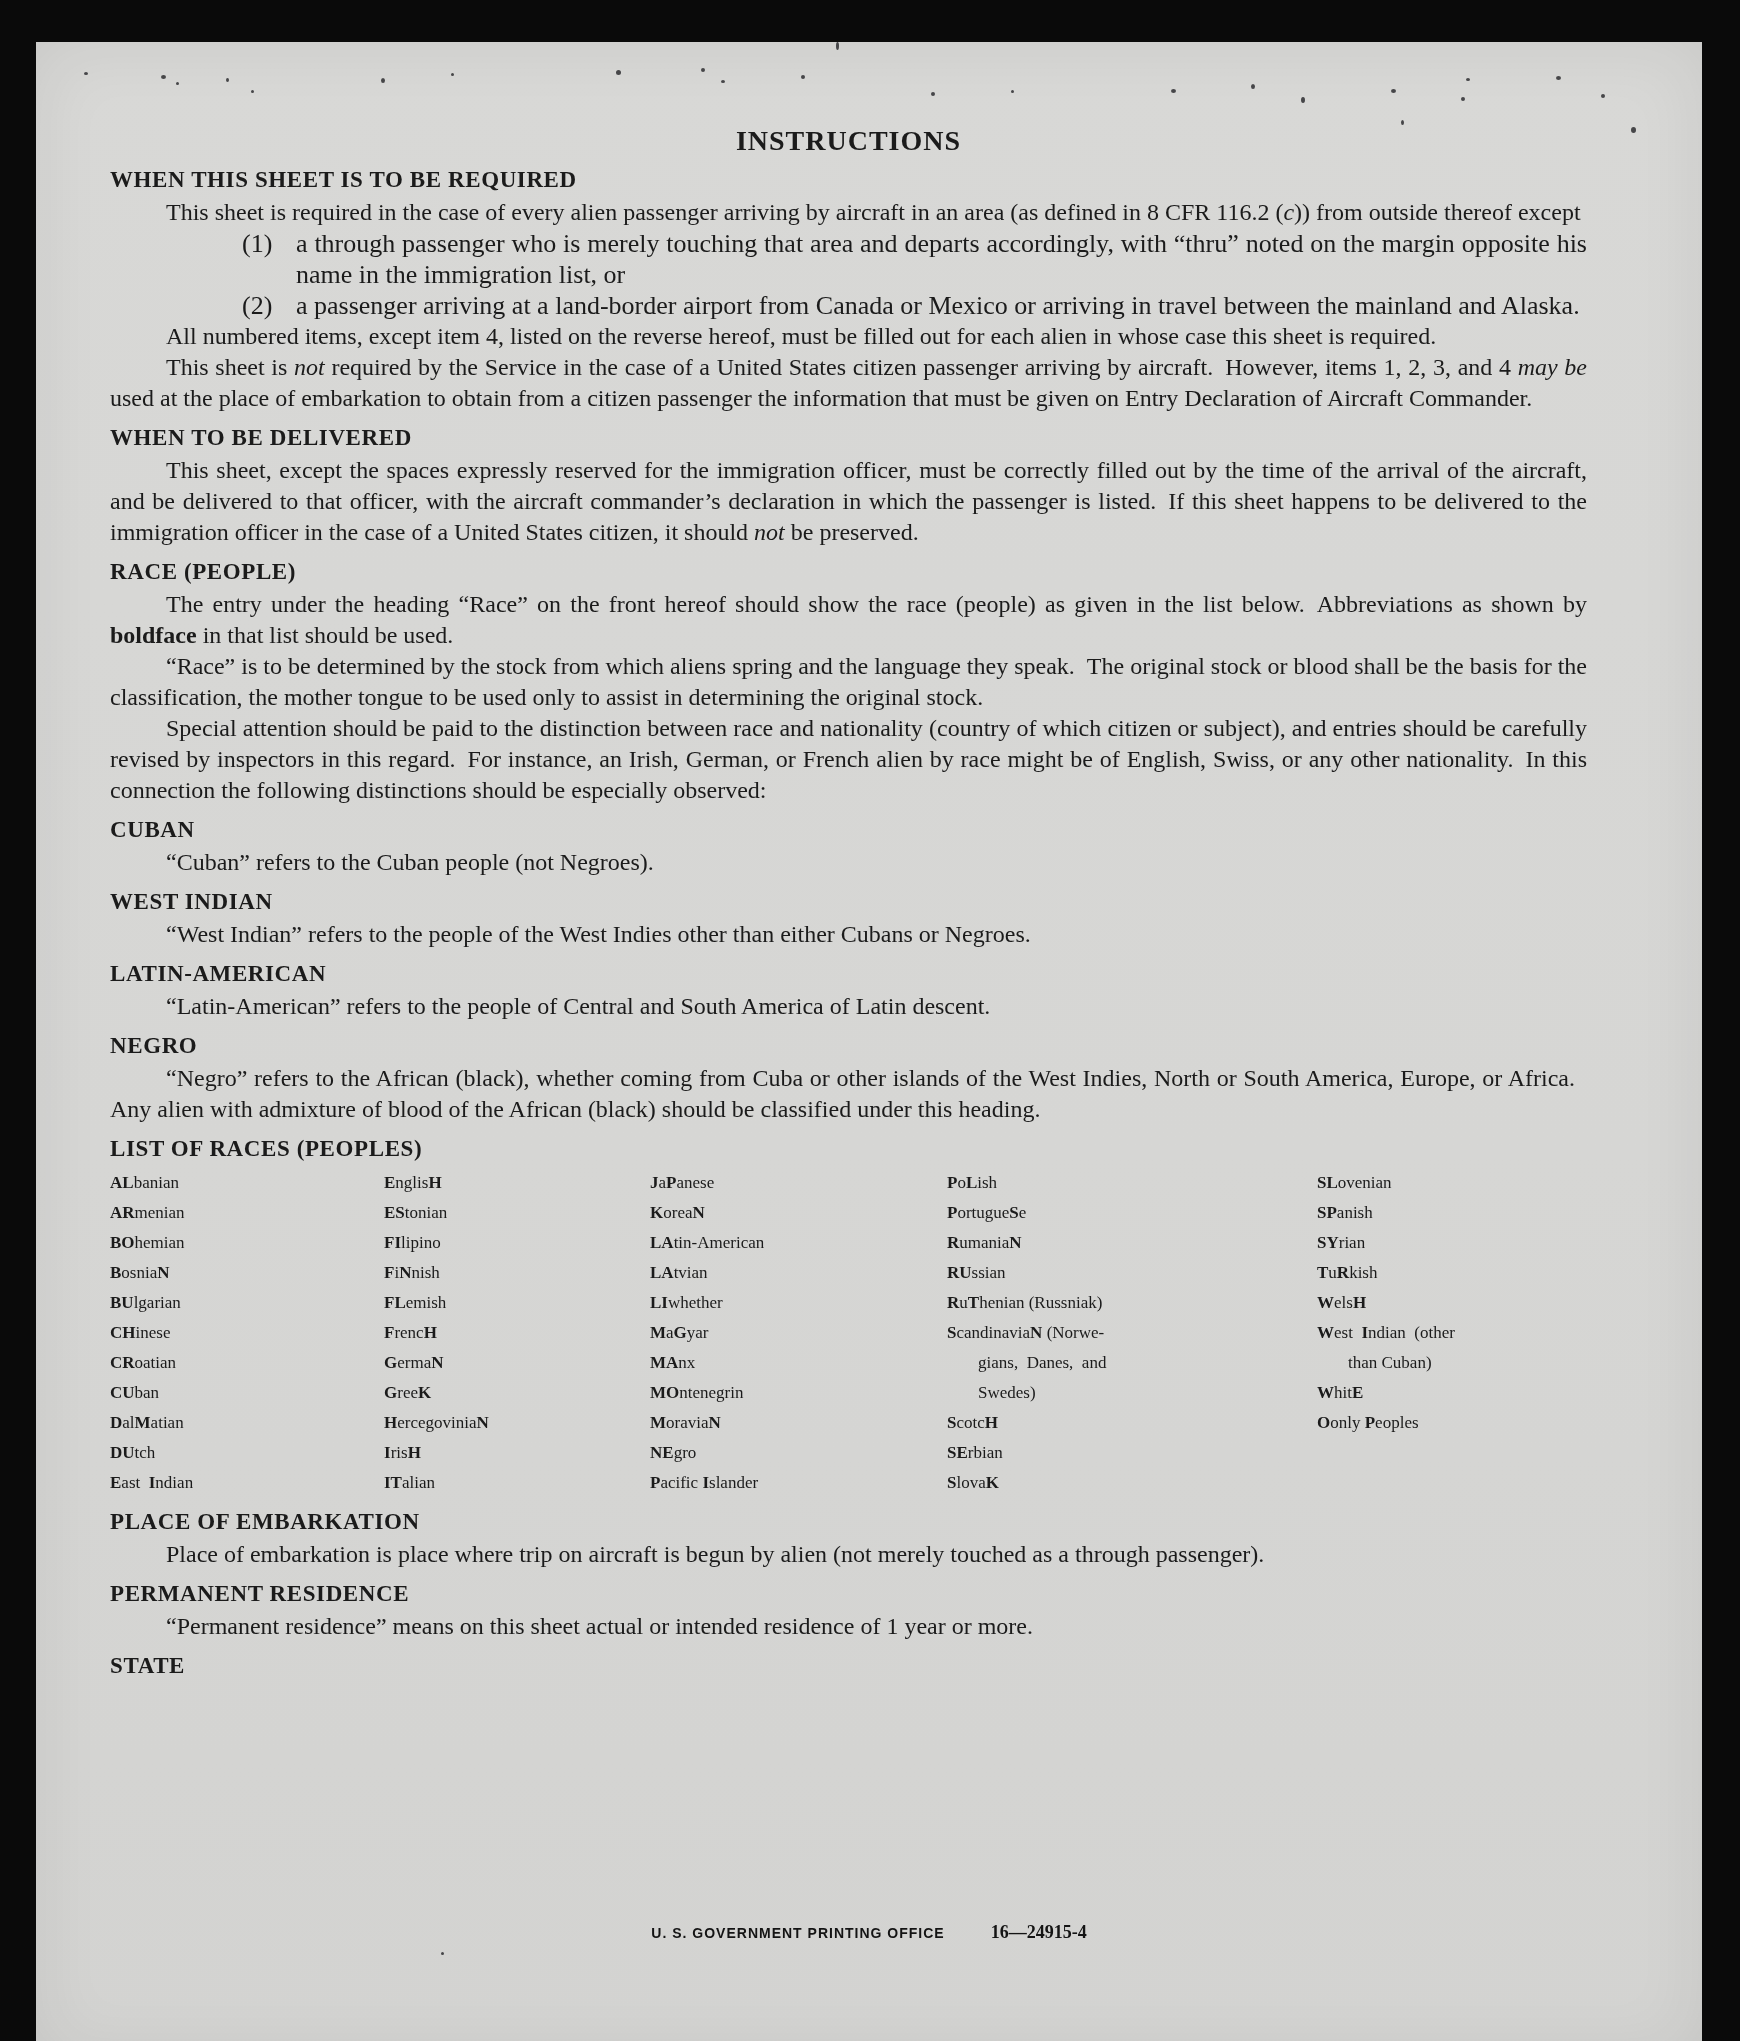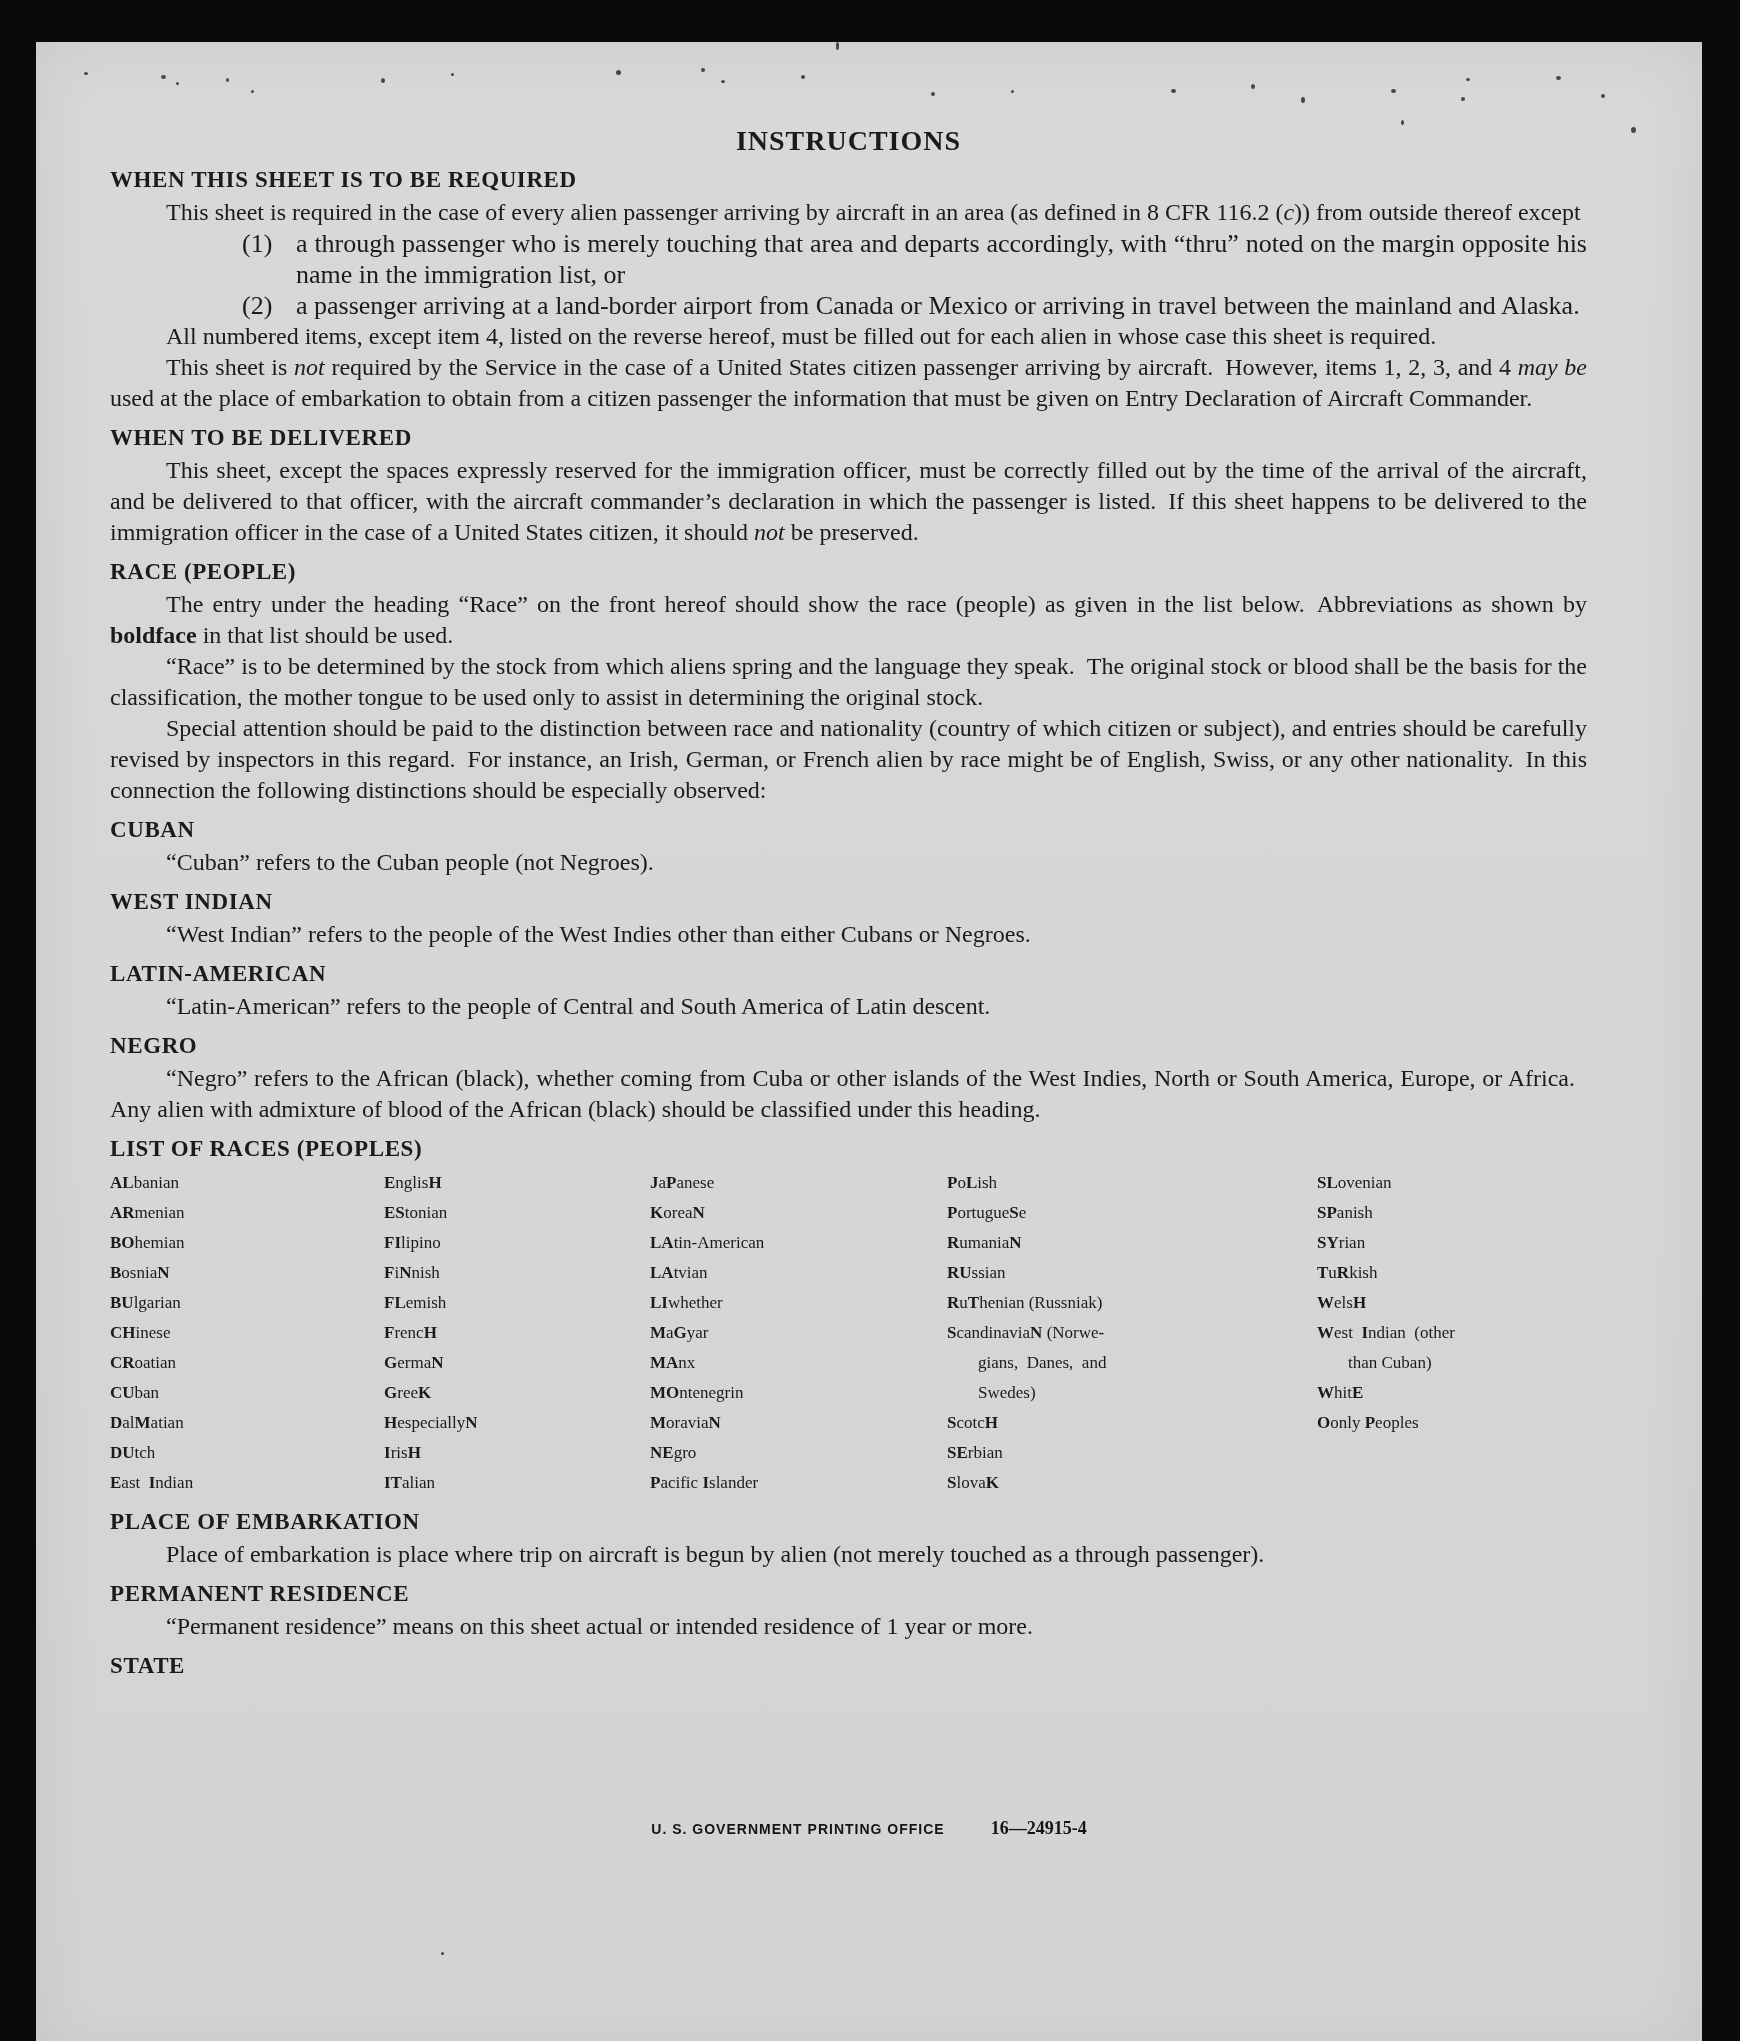--- a/index.html
+++ b/index.html
@@ -42,21 +42,21 @@
   .races { display:flex; margin-top:7px; font-size:17px; line-height:30px; }
   .rcol { flex:none; }
   .rcol:nth-child(1){ width:274px; }
   .rcol:nth-child(2){ width:266px; }
   .rcol:nth-child(3){ width:297px; }
   .rcol:nth-child(4){ width:370px; }
   .rcol:nth-child(5){ flex:1; }
   .rl { white-space:pre; }
   .rl.cont { padding-left:31px; }
   .footer {
-    position:absolute; left:0; top:1776px; width:1666px;
+    position:absolute; left:0; top:1880px; width:1666px;
     display:flex; justify-content:center; align-items:baseline; gap:46px;
   }
   .footer .gpo {
     font-family:"Liberation Sans","DejaVu Sans",sans-serif;
     font-size:14px; font-weight:bold; letter-spacing:1px; color:#141414;
   }
   .footer .code {
     font-family:"Liberation Serif","DejaVu Serif",serif;
     font-size:18px; font-weight:bold; color:#141414;
   }
@@ -177,21 +177,21 @@
             <div>
               <div class="rl"><span class="bf">F</span><span>renc</span><span class="bf">H</span></div>
             </div>
             <div>
               <div class="rl"><span class="bf">G</span><span>erma</span><span class="bf">N</span></div>
             </div>
             <div>
               <div class="rl"><span class="bf">G</span><span>ree</span><span class="bf">K</span></div>
             </div>
             <div>
-              <div class="rl"><span class="bf">H</span><span>especially</span><span class="bf">N</span></div>
+              <div class="rl"><span class="bf">H</span><span>ercegovinia</span><span class="bf">N</span></div>
             </div>
             <div>
               <div class="rl"><span class="bf">I</span><span>ris</span><span class="bf">H</span></div>
             </div>
             <div>
               <div class="rl"><span class="bf">IT</span><span>alian</span></div>
             </div>
           </div>
           <div class="rcol">
             <div>

